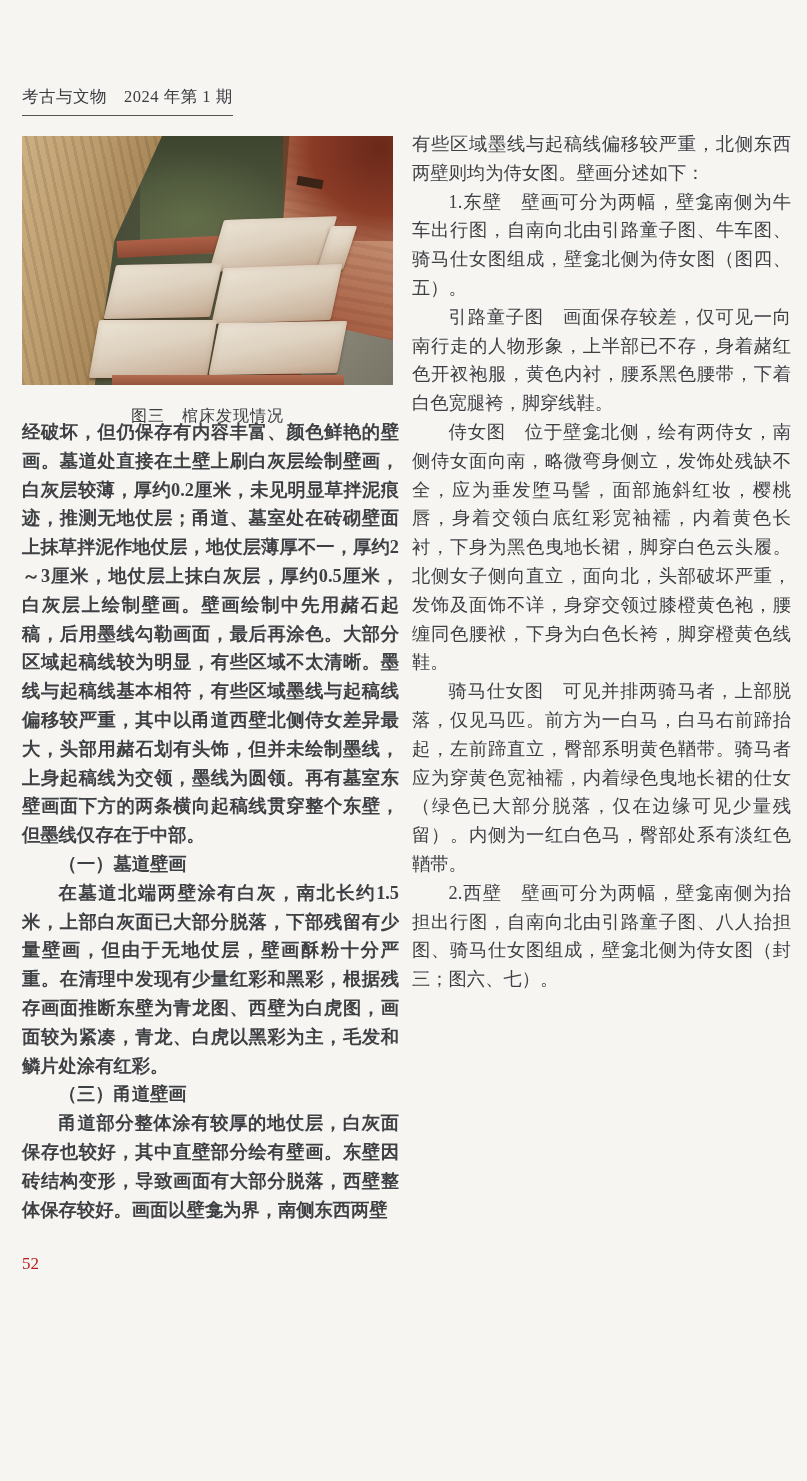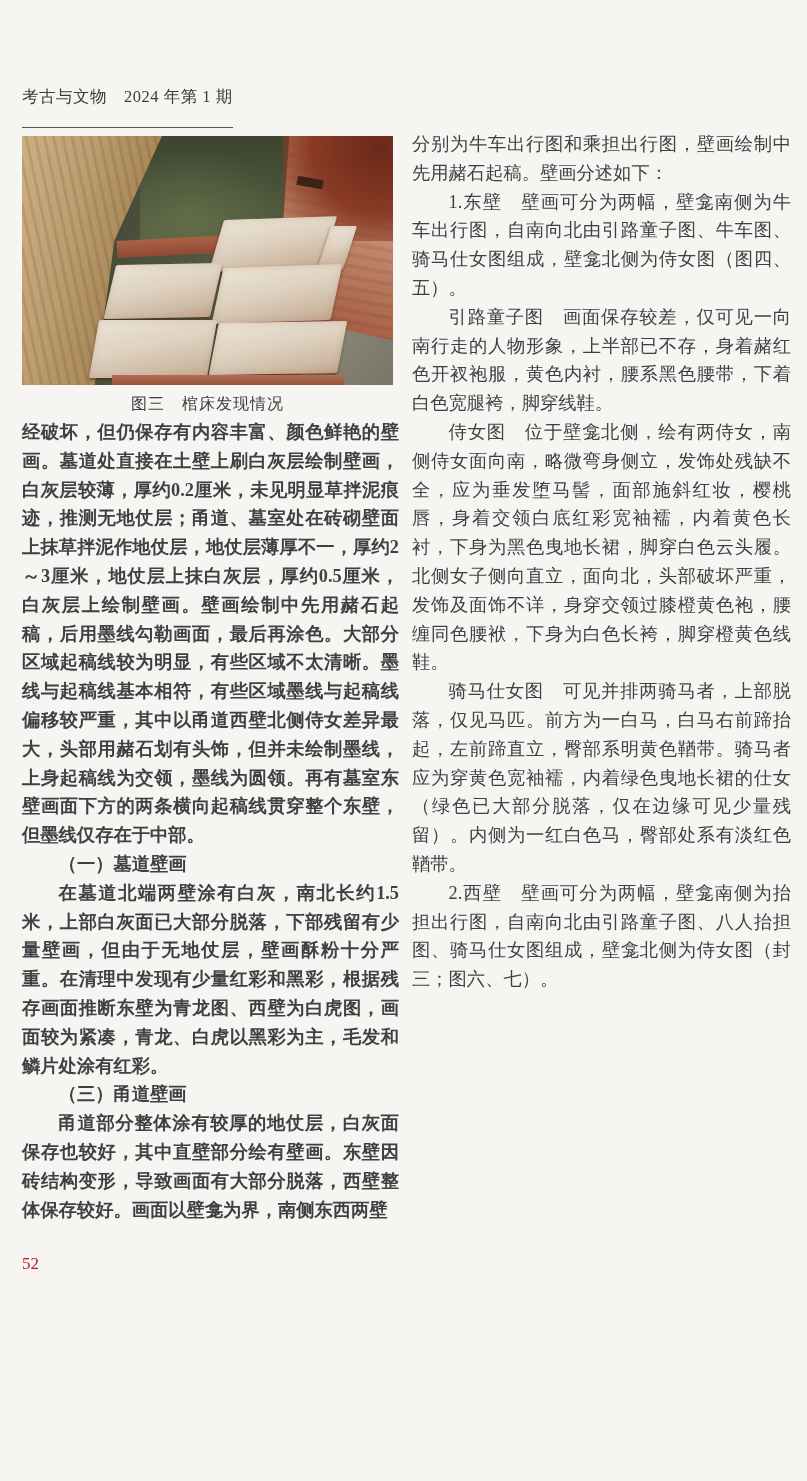--- a/index.html
+++ b/index.html
@@ -5,21 +5,21 @@
   html,body{margin:0;padding:0;}
   body{
     width:807px;height:1481px;position:relative;
     background:#f6f5f2;
     font-family:"Liberation Serif","DejaVu Serif",serif;
     color:#3e4044;overflow:hidden;
   }
   .journal-header{
     position:absolute;left:22px;top:86px;
     font-size:16.5px;letter-spacing:.5px;color:#3a3c40;
-    padding-bottom:19px;border-bottom:1.2px solid #55565a;
+    padding-bottom:7px;border-bottom:1.2px solid #55565a;
     white-space:nowrap;
   }
   
   .photo{
     position:absolute;left:22px;top:136px;width:371px;height:249px;
     background:linear-gradient(115deg,#59523e 0%,#474d38 28%,#565a42 55%,#6a604a 100%);
     overflow:hidden;
   }
   .photo .soil{
     position:absolute;left:0;top:0;width:140px;height:100%;
@@ -67,21 +67,21 @@
   .photo .s1b{left:302px;top:90px;width:26px;height:44px;transform:skewX(-18deg);}
   .photo .s3{left:88px;top:128px;width:106px;height:54px;transform:skewX(-14deg) rotate(-1deg);}
   .photo .s4{left:196px;top:130px;width:118px;height:56px;transform:skewX(-14deg) rotate(-2deg);}
   .photo .s5{left:72px;top:184px;width:118px;height:58px;transform:skewX(-10deg);}
   .photo .s6{left:192px;top:186px;width:128px;height:52px;transform:skewX(-12deg) rotate(-1deg);}
   .photo .slab-edge{
     position:absolute;left:90px;top:239px;width:232px;height:10px;
     background:linear-gradient(180deg,#b26c51,#94533c);
   }
   .figure-caption{
-    position:absolute;left:22px;top:394px;width:371px;
+    position:absolute;left:22px;top:406px;width:371px;
     text-align:center;font-size:16px;color:#3a3c40;letter-spacing:1px;
   }
   
   .col{position:absolute;}
   .col-left{left:22px;top:418px;width:377px;font-weight:bold;}
   .col-right{left:412px;top:130px;width:379px;}
   .col p{
     margin:0;font-size:18.3px;line-height:28.8px;
     text-align:justify;color:#3e4044;
   }
@@ -116,21 +116,21 @@
 
 <div class="col col-left">
   <p class="flush">经破坏，但仍保存有内容丰富、颜色鲜艳的壁画。墓道处直接在土壁上刷白灰层绘制壁画，白灰层较薄，厚约0.2厘米，未见明显草拌泥痕迹，推测无地仗层；甬道、墓室处在砖砌壁面上抹草拌泥作地仗层，地仗层薄厚不一，厚约2～3厘米，地仗层上抹白灰层，厚约0.5厘米，白灰层上绘制壁画。壁画绘制中先用赭石起稿，后用墨线勾勒画面，最后再涂色。大部分区域起稿线较为明显，有些区域不太清晰。墨线与起稿线基本相符，有些区域墨线与起稿线偏移较严重，其中以甬道西壁北侧侍女差异最大，头部用赭石划有头饰，但并未绘制墨线，上身起稿线为交领，墨线为圆领。再有墓室东壁画面下方的两条横向起稿线贯穿整个东壁，但墨线仅存在于中部。</p>
   <p class="indent">（一）墓道壁画</p>
   <p class="indent">在墓道北端两壁涂有白灰，南北长约1.5米，上部白灰面已大部分脱落，下部残留有少量壁画，但由于无地仗层，壁画酥粉十分严重。在清理中发现有少量红彩和黑彩，根据残存画面推断东壁为青龙图、西壁为白虎图，画面较为紧凑，青龙、白虎以黑彩为主，毛发和鳞片处涂有红彩。</p>
   <p class="indent">（三）甬道壁画</p>
   <p class="indent">甬道部分整体涂有较厚的地仗层，白灰面保存也较好，其中直壁部分绘有壁画。东壁因砖结构变形，导致画面有大部分脱落，西壁整体保存较好。画面以壁龛为界，南侧东西两壁</p>
 </div>
 
 <div class="col col-right">
-  <p class="flush">分别为牛车出行图和乘担出行图，壁画绘制中先用赭石起稿。壁画分述如下：</p>
+  <p class="flush">有些区域墨线与起稿线偏移较严重，北侧东西两壁则均为侍女图。壁画分述如下：</p>
   <p class="indent">1.东壁　壁画可分为两幅，壁龛南侧为牛车出行图，自南向北由引路童子图、牛车图、骑马仕女图组成，壁龛北侧为侍女图（图四、五）。</p>
   <p class="indent">引路童子图　画面保存较差，仅可见一向南行走的人物形象，上半部已不存，身着赭红色开衩袍服，黄色内衬，腰系黑色腰带，下着白色宽腿袴，脚穿线鞋。</p>
   <p class="indent">侍女图　位于壁龛北侧，绘有两侍女，南侧侍女面向南，略微弯身侧立，发饰处残缺不全，应为垂发堕马髻，面部施斜红妆，樱桃唇，身着交领白底红彩宽袖襦，内着黄色长衬，下身为黑色曳地长裙，脚穿白色云头履。北侧女子侧向直立，面向北，头部破坏严重，发饰及面饰不详，身穿交领过膝橙黄色袍，腰缠同色腰袱，下身为白色长袴，脚穿橙黄色线鞋。</p>
   <p class="indent">骑马仕女图　可见并排两骑马者，上部脱落，仅见马匹。前方为一白马，白马右前蹄抬起，左前蹄直立，臀部系明黄色鞧带。骑马者应为穿黄色宽袖襦，内着绿色曳地长裙的仕女（绿色已大部分脱落，仅在边缘可见少量残留）。内侧为一红白色马，臀部处系有淡红色鞧带。</p>
   <p class="indent">2.西壁　壁画可分为两幅，壁龛南侧为抬担出行图，自南向北由引路童子图、八人抬担图、骑马仕女图组成，壁龛北侧为侍女图（封三；图六、七）。</p>
 </div>
 
 <div class="page-number">52</div>
 
 </body></html>

